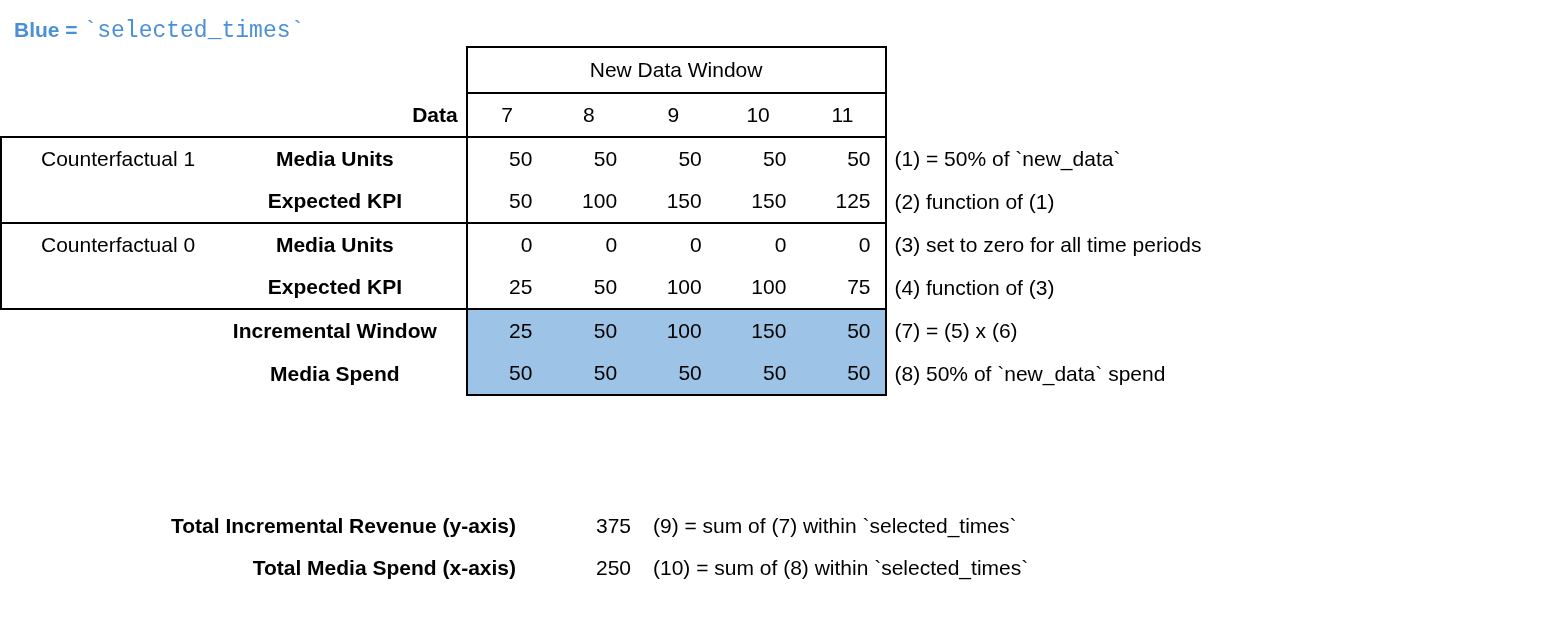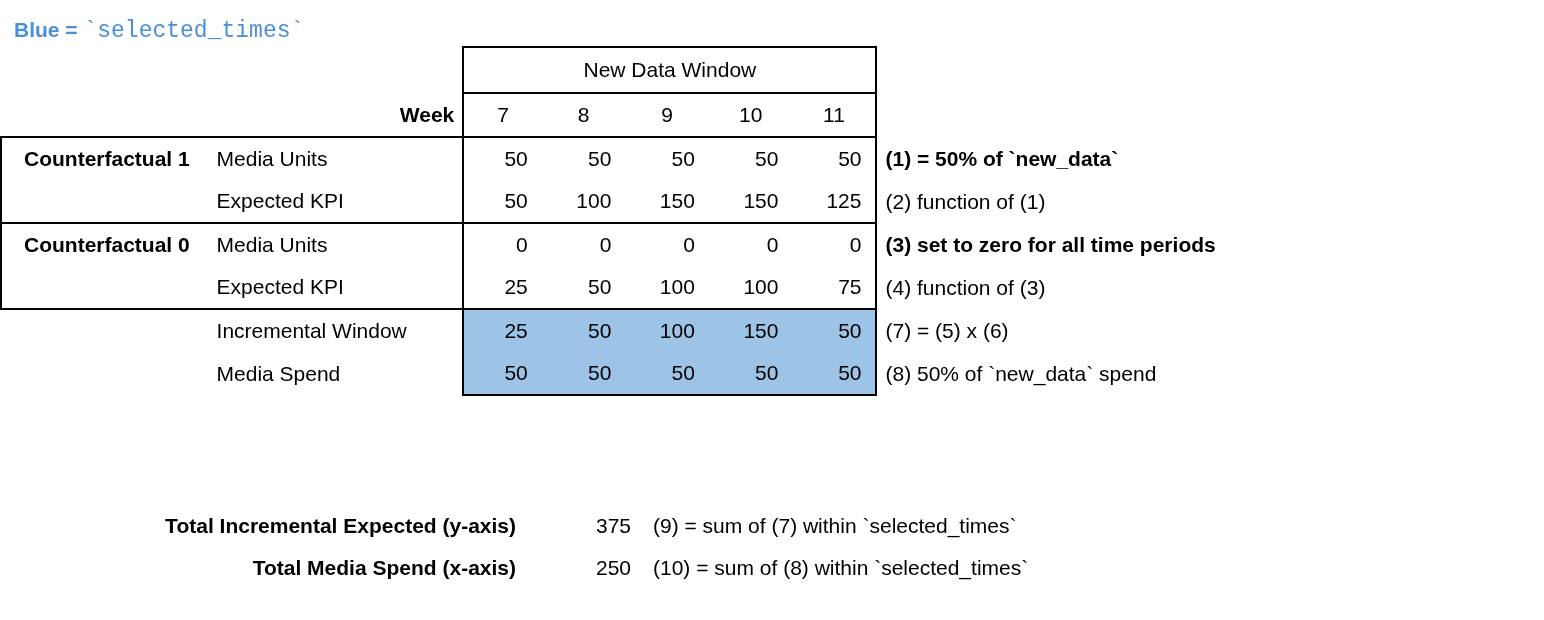--- a/index.html
+++ b/index.html
@@ -48,45 +48,45 @@
   col.c-label2 { width: 290px; }
   col.c-week   { width: 115px; }
   col.c-note   { width: 440px; }
 
   td, th {
     padding: 0;
     vertical-align: middle;
   }
 
   .lbl {
+    font-weight: bold;
+    text-align: center;
+    padding-right: 8px;
+    height: 42px;
+    white-space: nowrap;
+  }
+  .lbl-left {
     font-weight: normal;
-    text-align: left;
-    padding-right: 8px;
-    height: 42px;
-    white-space: nowrap;
-  }
-  .lbl-left {
-    font-weight: bold;
-    text-align: left;
+    text-align: center;
     padding-left: 22px;
     height: 42px;
     white-space: nowrap;
   }
   .num {
     text-align: right;
     padding-right: 14px;
     height: 42px;
   }
   .note {
     text-align: left;
     padding-left: 8px;
     height: 42px;
     white-space: nowrap;
   }
-  .note-b { font-weight: bold; }
+  .note-b { font-weight: normal; }
 
   
   .bx-l { border-left: 2px solid #000; }
   .bx-r { border-right: 2px solid #000; }
   .bx-t { border-top: 2px solid #000; }
   .bx-b { border-bottom: 2px solid #000; }
 
   .hdr-title {
     text-align: center;
     font-size: 21px;
@@ -166,21 +166,21 @@
 
       <tr>
         <td></td>
         <td></td>
         <td class="hdr-title" colspan="5">New Data Window</td>
         <td></td>
       </tr>
 
       <tr>
         <td></td>
-        <td class="week-lbl">Week</td>
+        <td class="week-lbl">Data</td>
         <td class="week-hdr bx-l">7</td>
         <td class="week-hdr">8</td>
         <td class="week-hdr">9</td>
         <td class="week-hdr">10</td>
         <td class="week-hdr bx-r">11</td>
         <td></td>
       </tr>
 
       <tr>
         <td class="lbl-left bx-l bx-t">Counterfactual 1</td>
@@ -255,21 +255,21 @@
 
 <div class="totals">
   <table class="totals-tbl">
     <colgroup>
       <col class="t-label">
       <col class="t-val">
       <col class="t-note">
     </colgroup>
     <tbody>
       <tr>
-        <td class="t-label">Total Incremental Expected (y-axis)</td>
+        <td class="t-label">Total Incremental Revenue (y-axis)</td>
         <td class="t-val">375</td>
         <td class="t-note">(9) = sum of (7) within `selected_times`</td>
       </tr>
       <tr>
         <td class="t-label">Total Media Spend (x-axis)</td>
         <td class="t-val">250</td>
         <td class="t-note">(10) = sum of (8) within `selected_times`</td>
       </tr>
     </tbody>
   </table>

